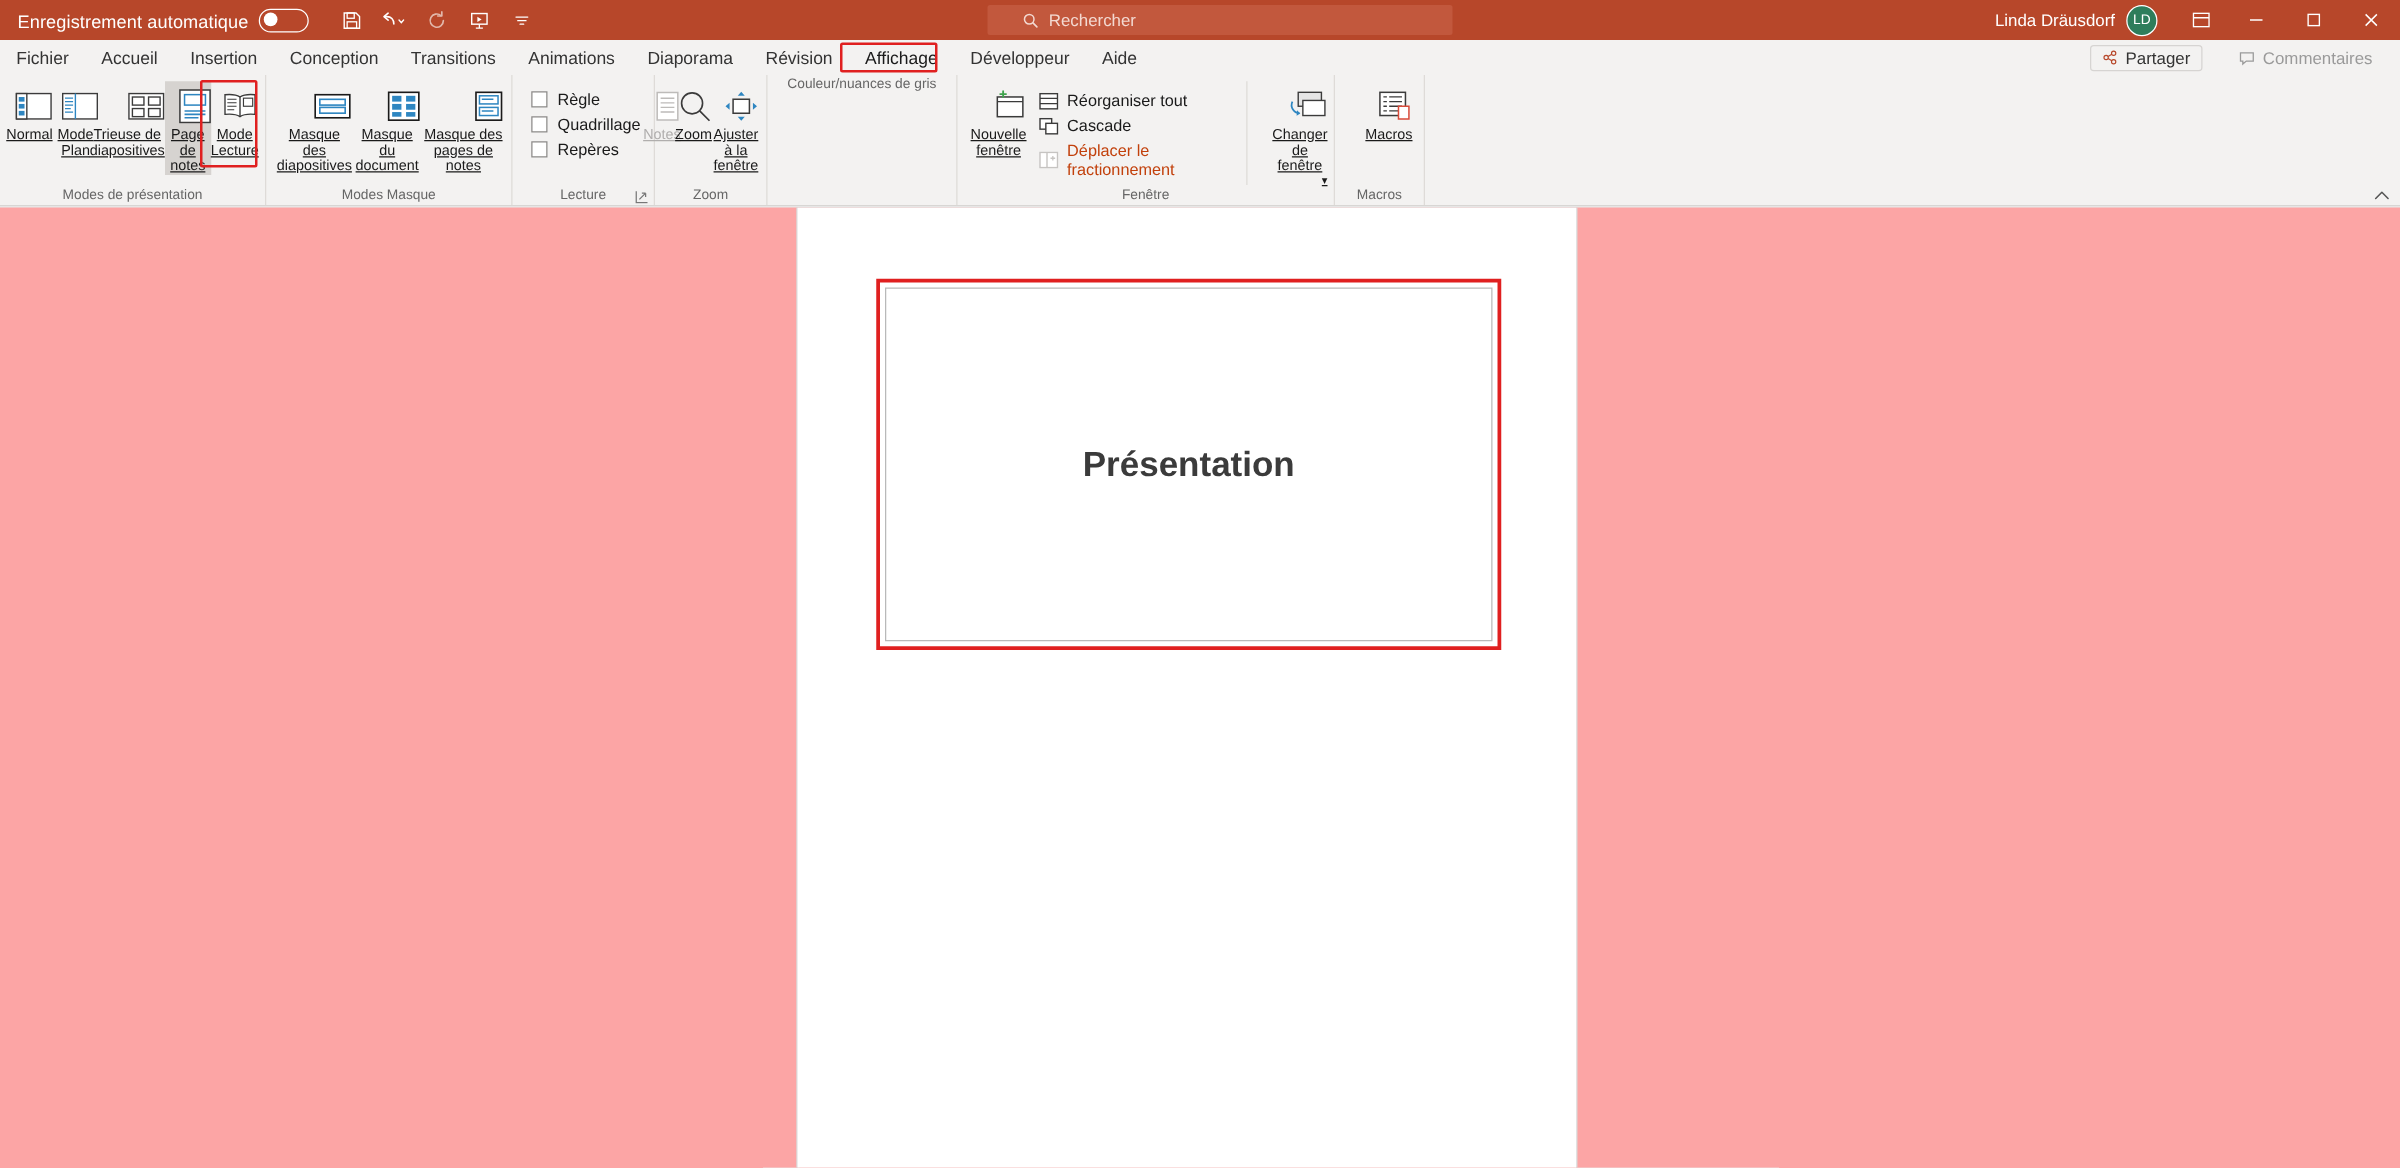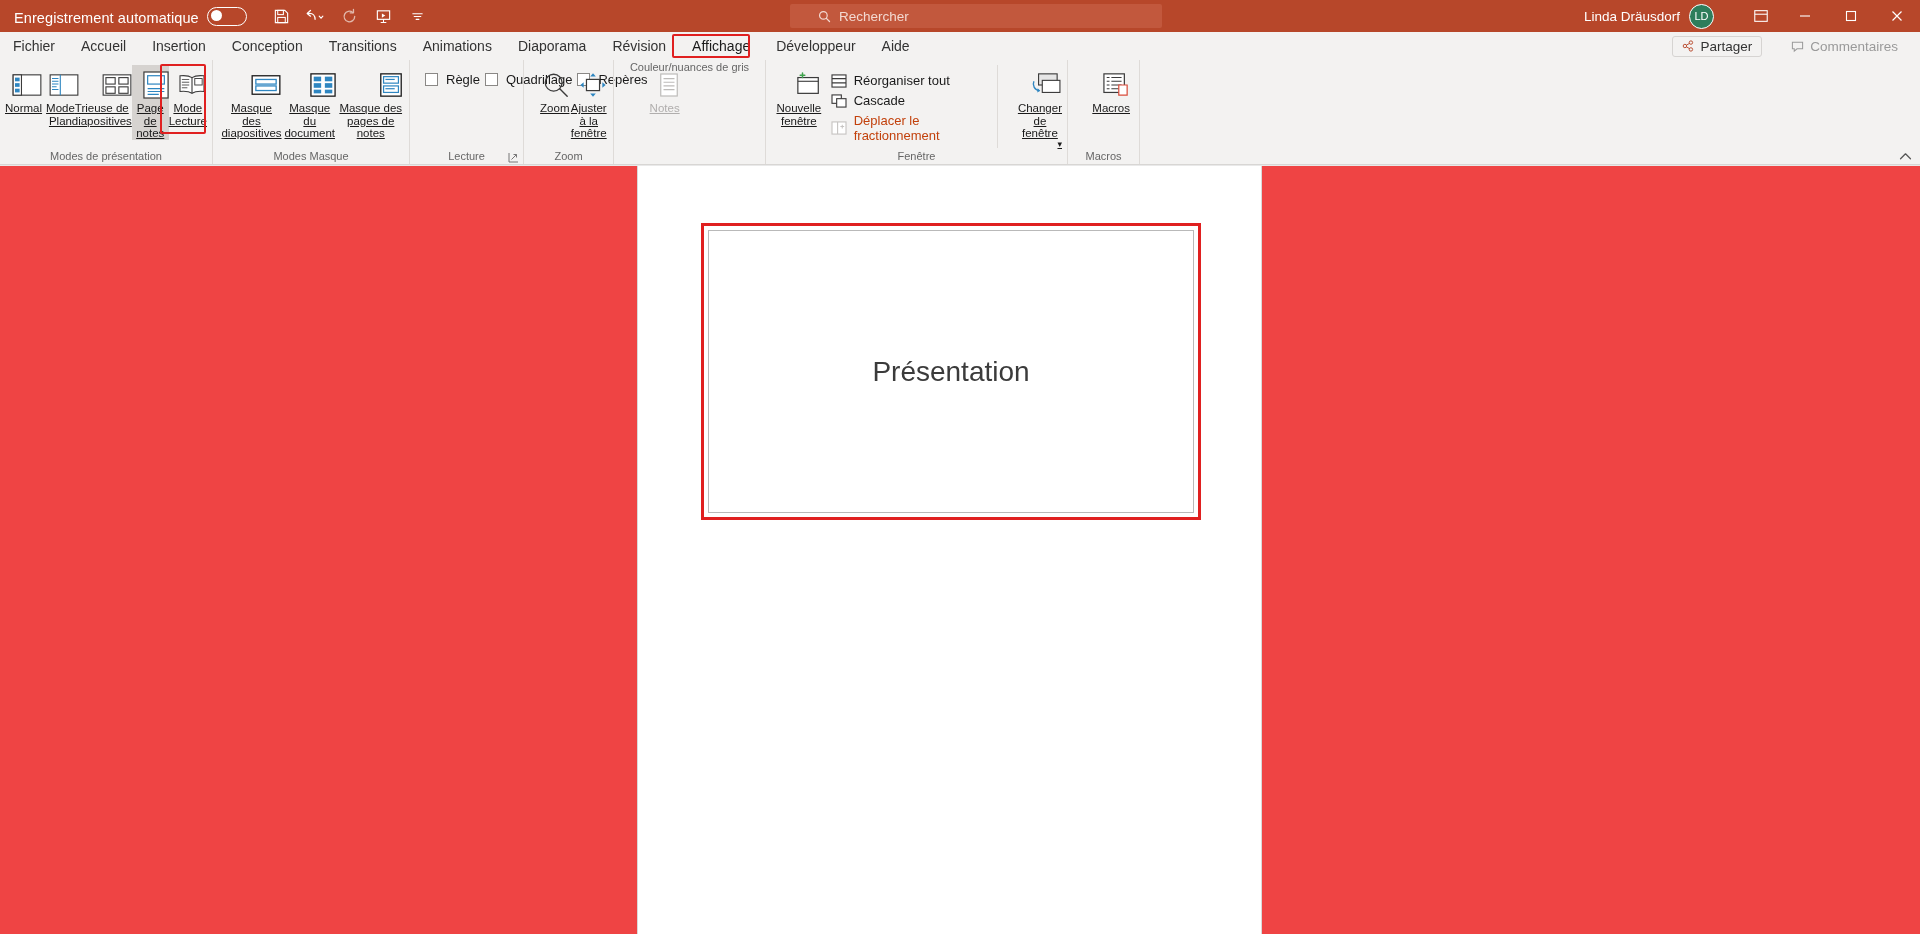--- a/index.html
+++ b/index.html
@@ -41,21 +41,21 @@
   }
   .search-box .ph { font-size: 13.5px; color: #f3d9d1; }
   .right-cluster {
     position: absolute; right: 0; top: 0; height: 32px;
     display: flex; align-items: center; gap: 0;
   }
   .user-name { font-size: 13.5px; color: #fff; margin-right: 9px; }
   .avatar {
     width: 25px; height: 25px; border-radius: 50%; background: #2e7d5b;
     color: #fff; font-size: 11px; display: flex; align-items: center;
-    justify-content: center; margin-right: 26px; border: 1.5px solid #fff;
+    justify-content: center; margin-right: 14px; border: 1.5px solid #fff;
   }
   .ribbon-display { width: 42px; height: 32px; display: flex; align-items: center; justify-content: center; }
   .wbtn { width: 46px; height: 32px; display: flex; align-items: center; justify-content: center; color: #fff; }
 
   
   .tabstrip {
     height: 28px; background: #f3f2f1; display: flex; align-items: stretch;
     position: relative; border-bottom: 0px;
   }
   .tab {
@@ -100,39 +100,39 @@
     width: 53px; min-height: 66px; display: flex; flex-direction: column;
     align-items: flex-end; justify-content: flex-start; padding-top: 3px;
     font-size: 11.5px; color: #1a1a1a; text-align: center; line-height: 12.5px; text-decoration: underline;
   }
   .bigbtn .ic { height: 34px; display: flex; align-items: center; justify-content: center; }
   .bigbtn.sel { background: #d6d3d0; }
   .bigbtn.disabled { color: #b0aead; }
   .bigbtn.w60 { width: 60px; }
   .bigbtn.w66 { width: 66px; }
   .bigbtn.w72 { width: 72px; }
-  .checkcol { display: flex; flex-direction: row; gap: 5px; padding: 7px 0 0 10px; }
+  .checkcol { display: flex; flex-direction: column; gap: 5px; padding: 7px 0 0 10px; }
   .checkrow { display: flex; align-items: center; gap: 8px; font-size: 13px; color: #1a1a1a; }
   .cbox { width: 13px; height: 13px; border: 1px solid #8a8886; background: #fff; }
   .listcol { display: flex; flex-direction: column; gap: 3px; padding: 7px 0 0 6px; }
   .listrow {
     display: flex; align-items: center; gap: 7px; font-size: 13px; color: #1a1a1a;
     padding: 1px 6px 1px 3px;
   }
   .listrow.sel { background: #d6d3d0; }
   .listrow.disabled { color: #c2410c; }
   .sw { width: 15px; height: 13px; border: 1px solid #3d3d3d; display:block; }
   .collapse-ribbon {
     position: absolute; right: 8px; bottom: 3px; color: #555; font-size: 12px;
   }
 
   
   .docarea {
     position: absolute; left: 0; top: 166px; right: 0; bottom: 0;
-    background: #ef4444; overflow: hidden;
+    background: #fca5a5; overflow: hidden; font-weight: bold;
   }
   .notespage {
     position: absolute; left: 638px; top: 0px; width: 623px; height: 800px;
     background: #ffffff; box-shadow: 0 0 0 1px #d9d9d9;
   }
   .slide-thumb-wrap {
     position: absolute; left: 63px; top: 57px; width: 500px; height: 297px;
     border: 3px solid #e02020;
   }
   .slide-thumb {

